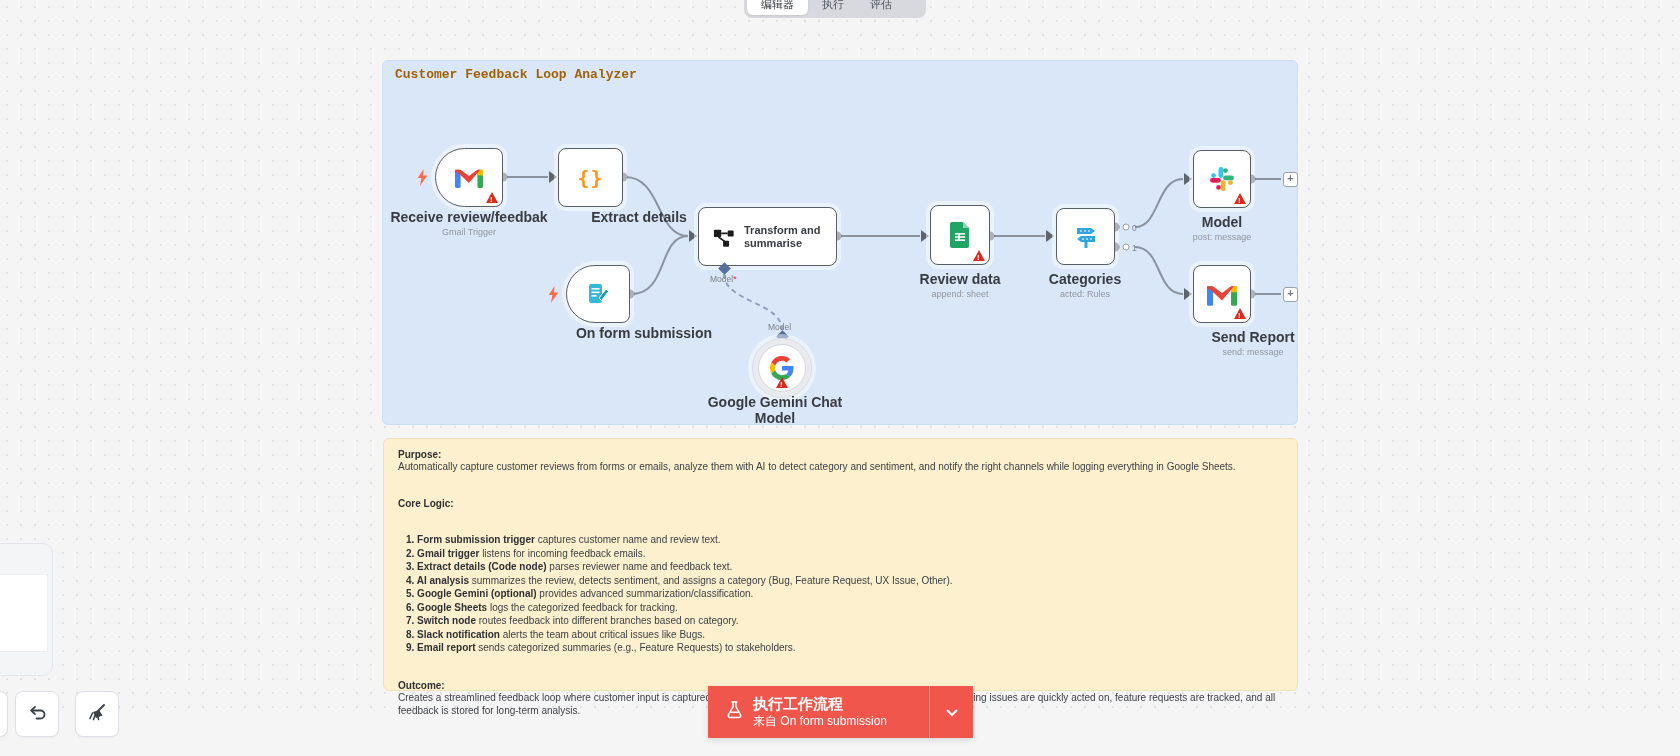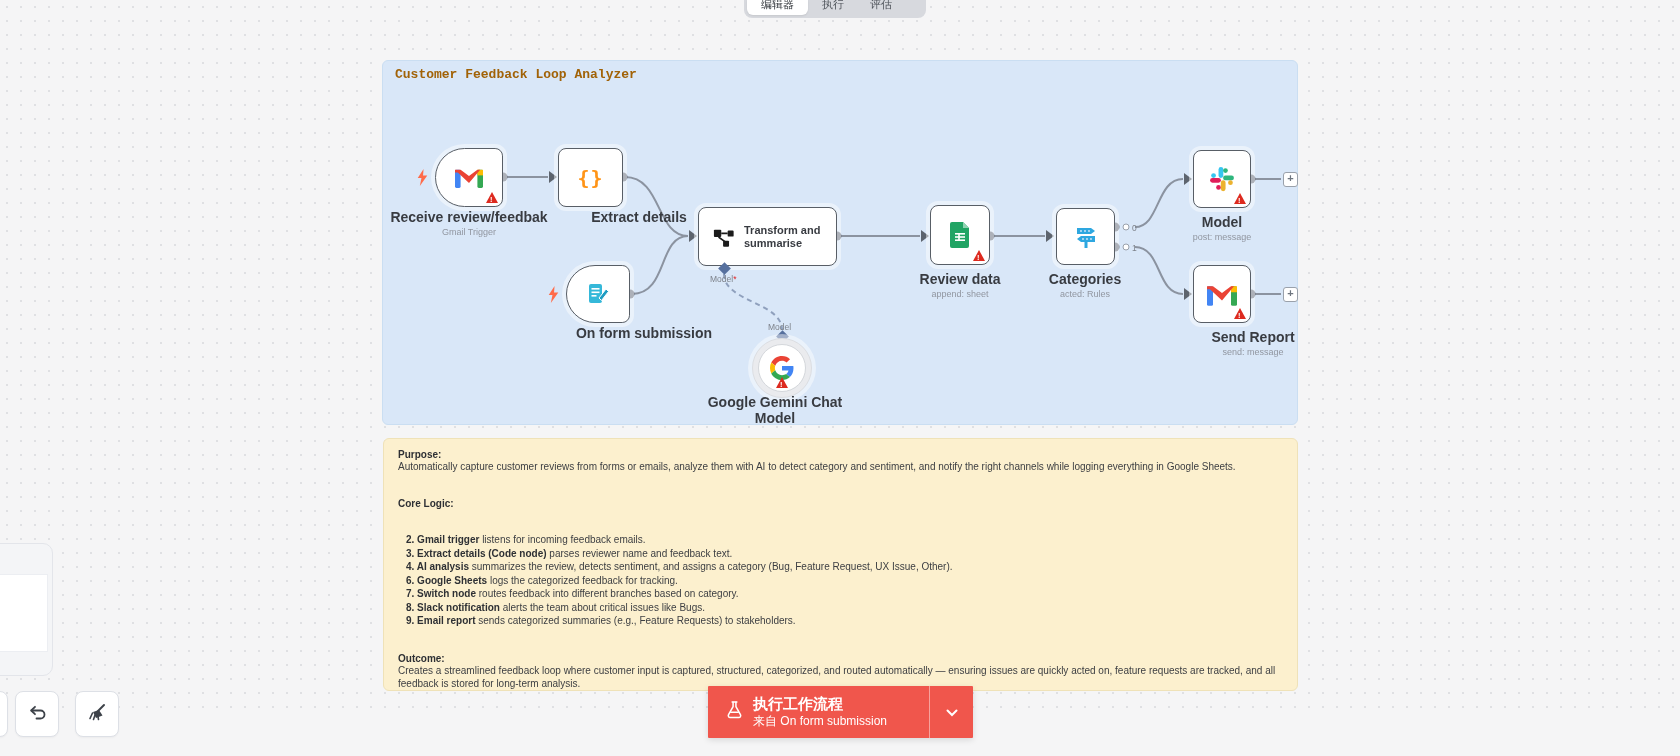--- a/index.html
+++ b/index.html
@@ -318,23 +318,25 @@
     <span class="l1">Model</span>
   </div>
 
   <div class="sticky-yellow">
     <p class="b">Purpose:</p>
     <p>Automatically capture customer reviews from forms or emails, analyze them with AI to detect category and sentiment, and notify the right channels while logging everything in Google Sheets.</p>
     <div class="gap2"></div>
     <p class="b">Core Logic:</p>
     <div class="gap2"></div>
     <ol>
+        <li><span class="b">1. Form submission trigger</span><span> captures customer name and review text.</span></li>
         <li><span class="b">2. Gmail trigger</span><span> listens for incoming feedback emails.</span></li>
         <li><span class="b">3. Extract details (Code node)</span><span> parses reviewer name and feedback text.</span></li>
         <li><span class="b">4. AI analysis</span><span> summarizes the review, detects sentiment, and assigns a category (Bug, Feature Request, UX Issue, Other).</span></li>
+        <li><span class="b">5. Google Gemini (optional)</span><span> provides advanced summarization/classification.</span></li>
         <li><span class="b">6. Google Sheets</span><span> logs the categorized feedback for tracking.</span></li>
         <li><span class="b">7. Switch node</span><span> routes feedback into different branches based on category.</span></li>
         <li><span class="b">8. Slack notification</span><span> alerts the team about critical issues like Bugs.</span></li>
         <li><span class="b">9. Email report</span><span> sends categorized summaries (e.g., Feature Requests) to stakeholders.</span></li>
       </ol>
     <div class="gap2"></div>
     <p class="b">Outcome:</p>
     <p style="max-width:880px;">Creates a streamlined feedback loop where customer input is captured, structured, categorized, and routed automatically — ensuring issues are quickly acted on, feature requests are tracked, and all feedback is stored for long-term analysis.</p>
   </div>
 

